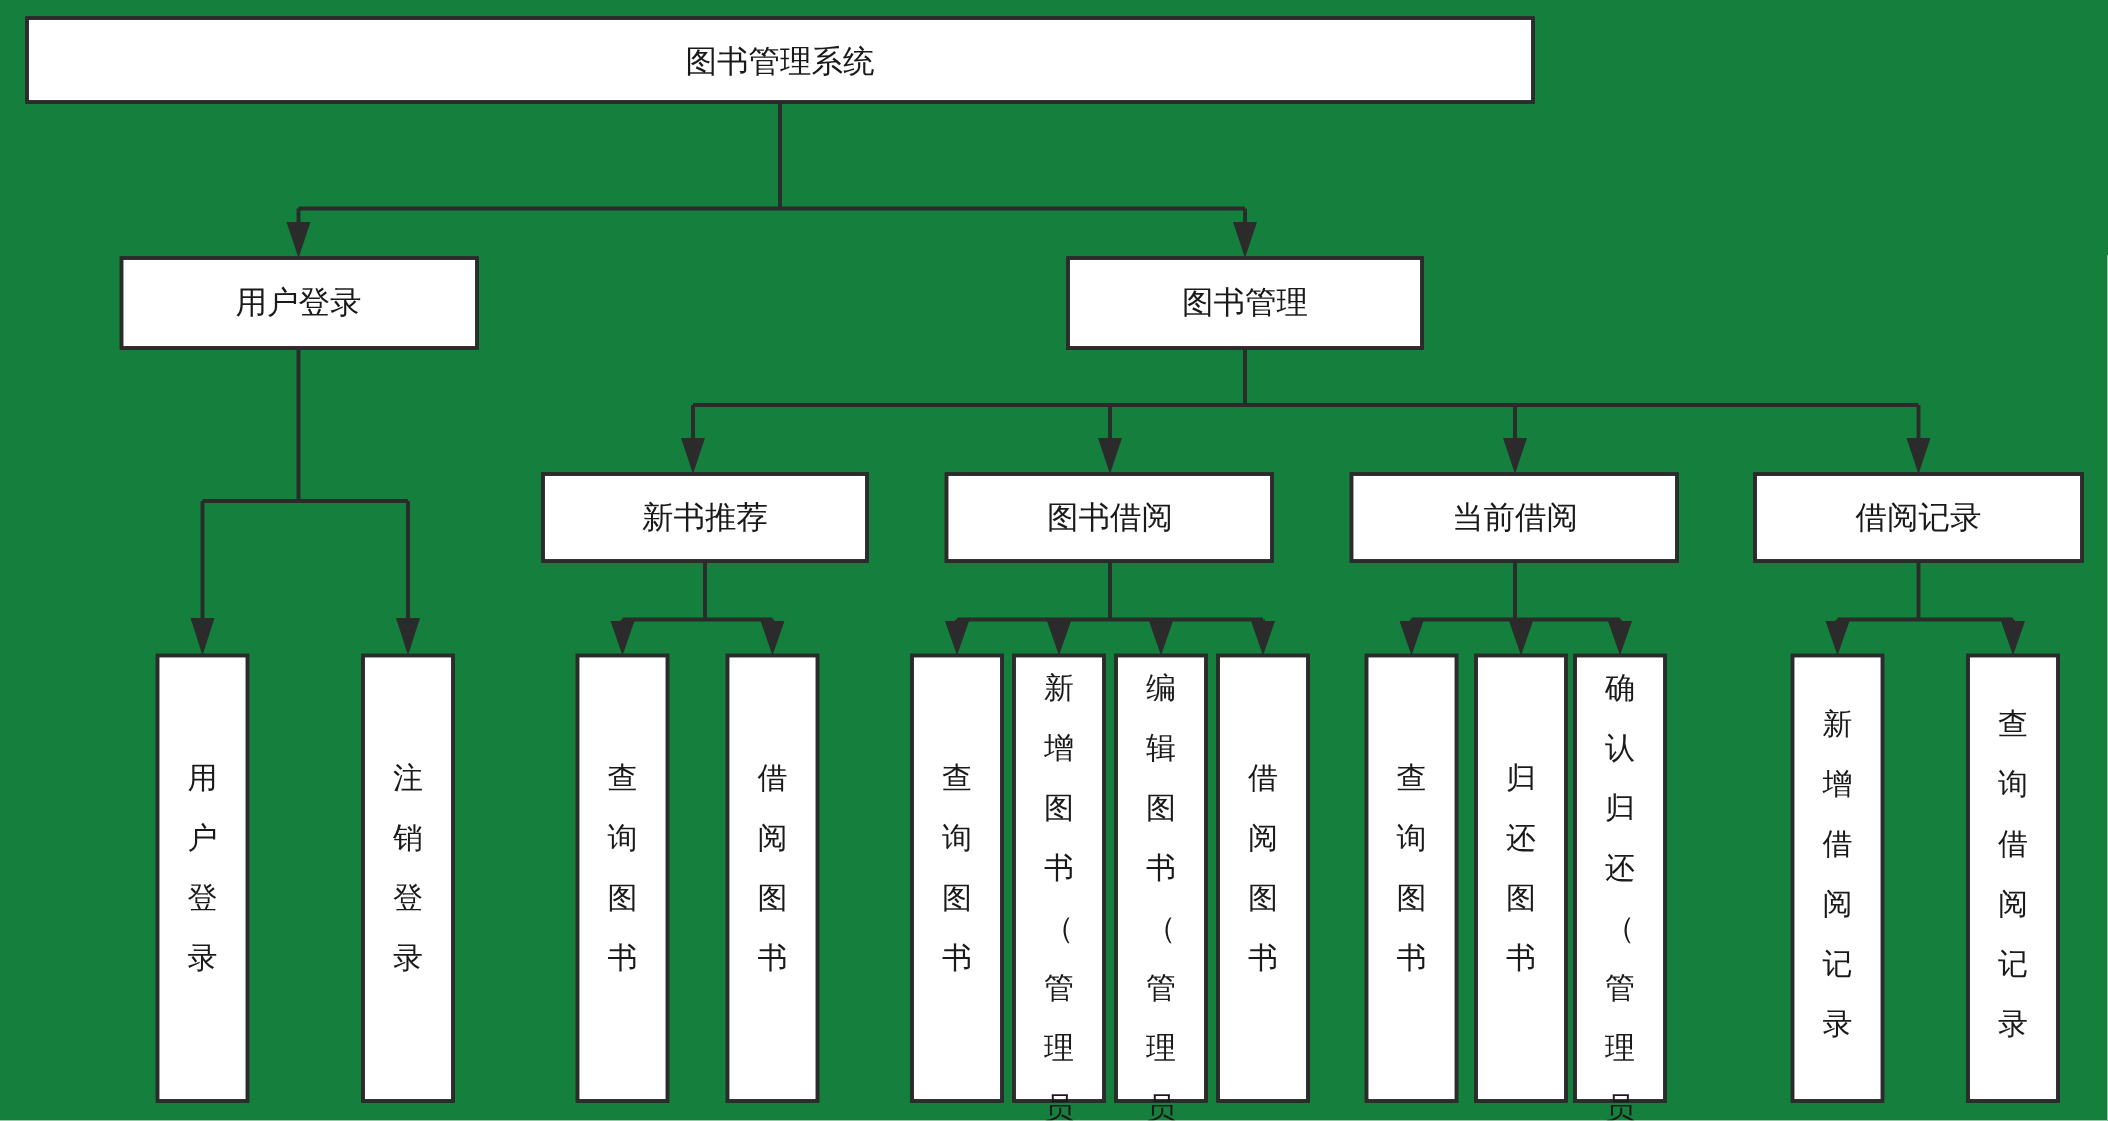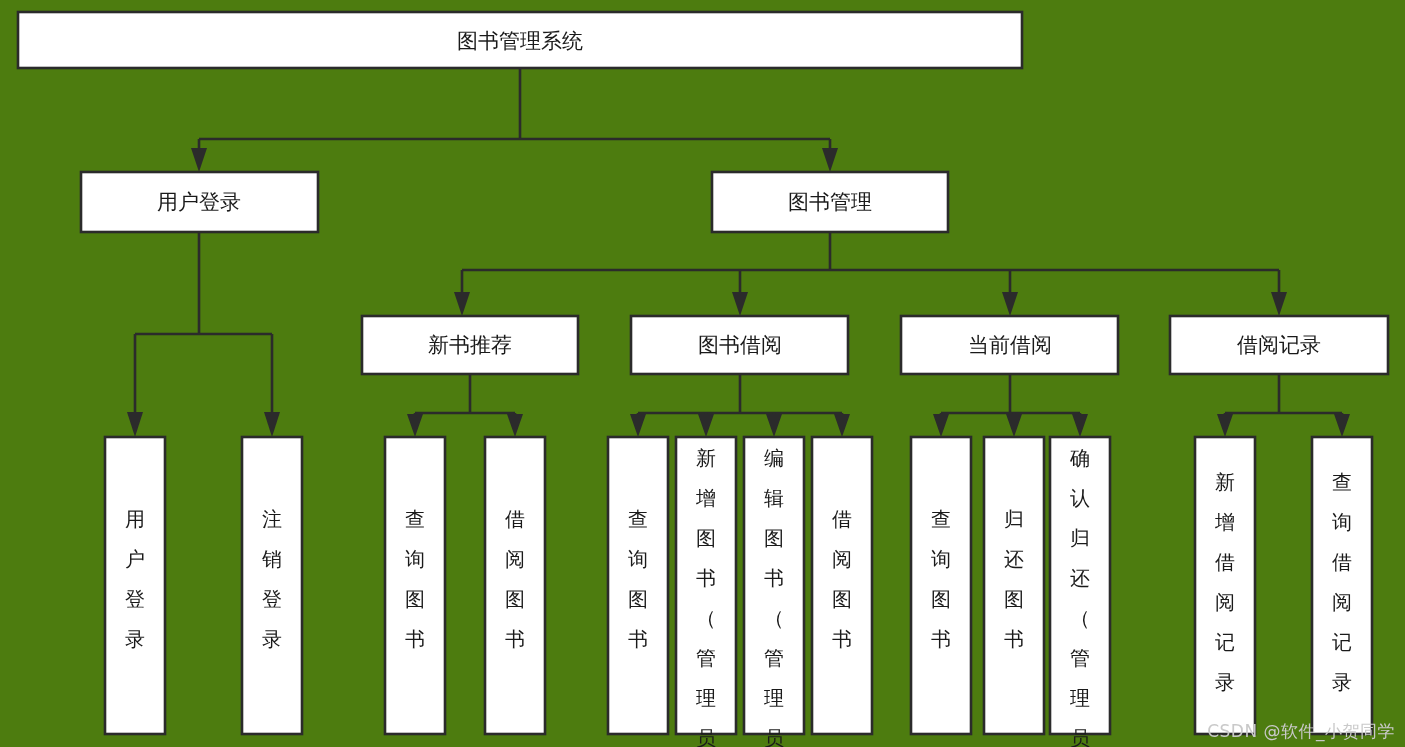--- a/index.html
+++ b/index.html
@@ -7,21 +7,21 @@
     padding: 0;
     background: #ffffff;
   }
   body {
     font-family: "DejaVu Sans", "Liberation Sans", sans-serif;
   }
   #diagram-root {
     position: relative;
     width: 1405px;
     height: 747px;
-    background: #4d7c0f;
+    background: #15803d;
     overflow: hidden;
   }
   svg#tree-svg {
     position: absolute;
     left: 0;
     top: 0;
     width: 1405px;
     height: 747px;
   }
   .node-box {
@@ -219,14 +219,13 @@
           <text class="node-label-v" x="1225"><tspan x="1225" y="489">新</tspan><tspan x="1225" y="529">增</tspan><tspan x="1225" y="569">借</tspan><tspan x="1225" y="609">阅</tspan><tspan x="1225" y="649">记</tspan><tspan x="1225" y="689">录</tspan></text>
         </g>
         <g>
           <rect class="node-box" x="1312" y="437" width="60" height="297"></rect>
           <text class="node-label-v" x="1342"><tspan x="1342" y="489">查</tspan><tspan x="1342" y="529">询</tspan><tspan x="1342" y="569">借</tspan><tspan x="1342" y="609">阅</tspan><tspan x="1342" y="649">记</tspan><tspan x="1342" y="689">录</tspan></text>
         </g>
       </g>
 
   </svg>
 
-  <div class="watermark-text">CSDN @软件_小贺同学</div>
 </div>
 
 </body></html>

